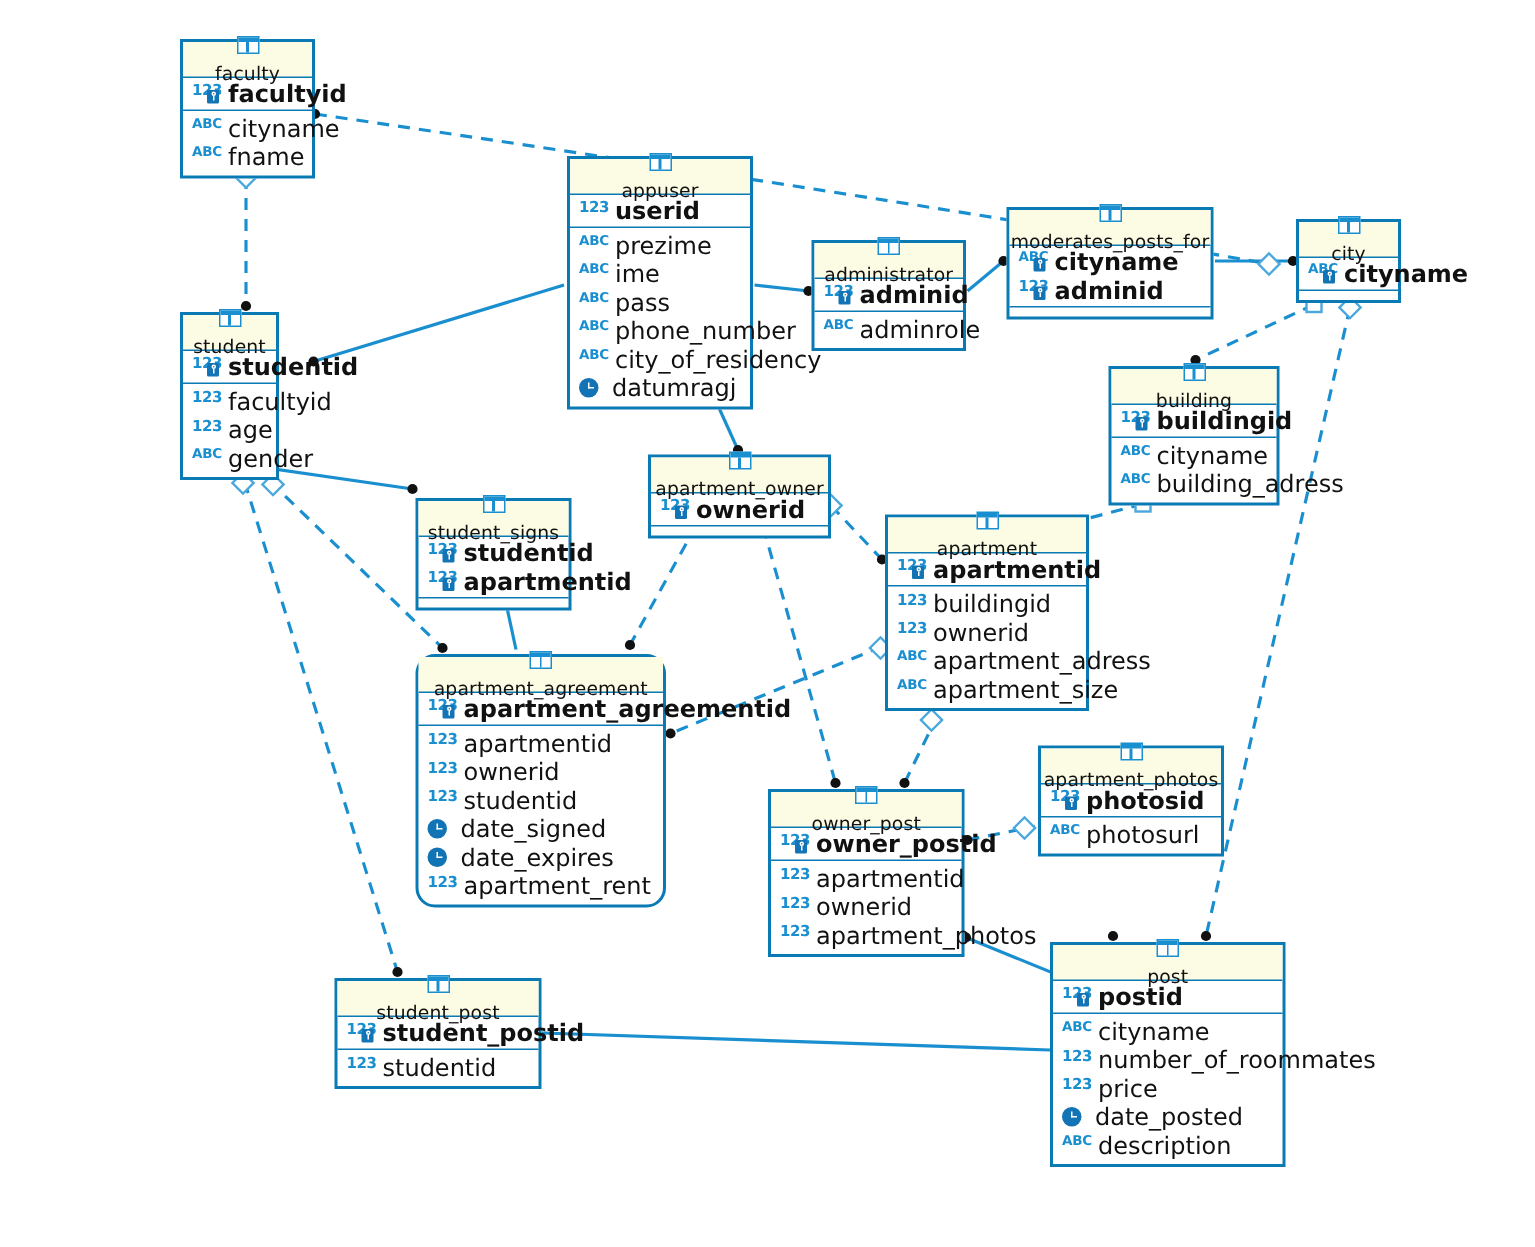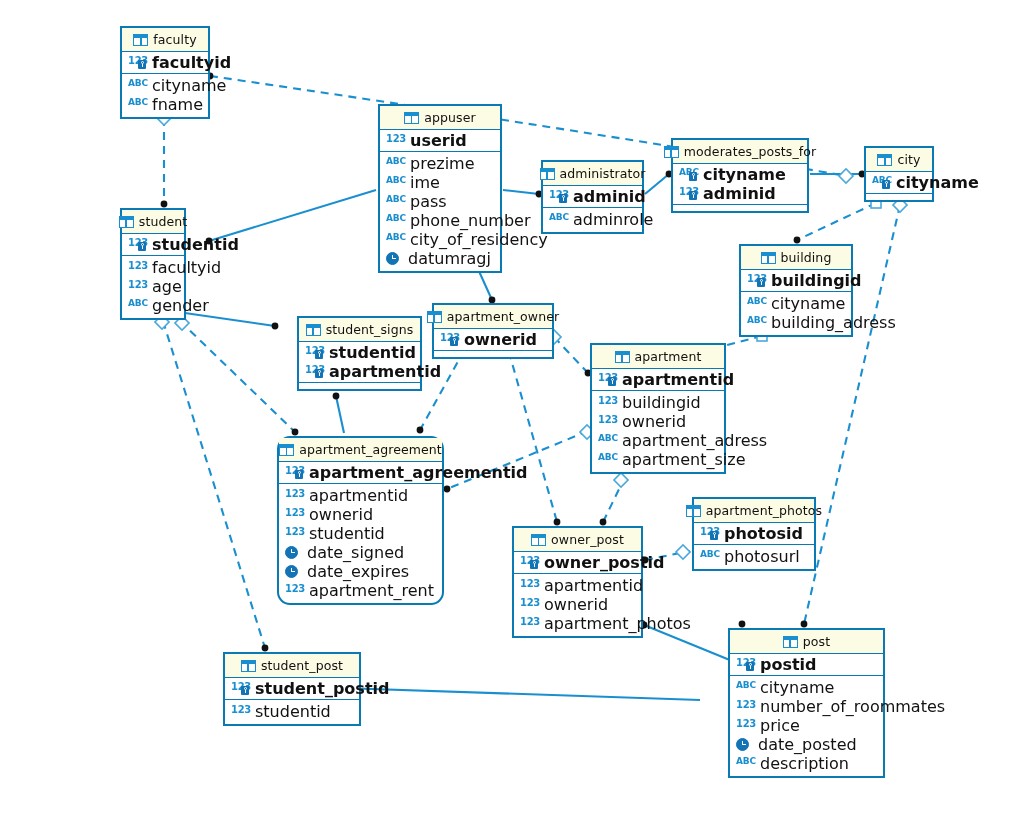--- a/index.html
+++ b/index.html
@@ -17,20 +17,21 @@
     background:#ffffff;
     z-index:5;
   }
   .ent-header{
     background:#fcfbe3;
     border-bottom:1px solid #0a7ab5;
     height:23px;
     display:flex;align-items:center;justify-content:center;
     gap:5px;
     padding:0 6px;
+    flex-direction:column;
   }
   .ent-title{
     font-size:12.5px;color:#111;letter-spacing:0.1px;white-space:nowrap;
   }
   .pk-sec{border-bottom:1px solid #0a7ab5;padding:1px 0;}
   .attr-sec{padding:2px 0 3px 0;}
   .attr{
     display:flex;align-items:center;gap:5px;
     height:19px;padding:0 6px;white-space:nowrap;
   }
@@ -436,21 +437,21 @@
             <span class="lbl">apartment_adress</span>
           </div>
           <div class="attr">
             <span class="ico">
               <span class="t abc">ABC</span>
             </span>
             <span class="lbl">apartment_size</span>
           </div>
         </div>
       </div>
-      <div class="entity" style="left: 277px; top: 316px; width: 125px; margin-left: 20px;">
+      <div class="entity" style="left: 277px; top: 332px; width: 104px;">
         <div class="ent-header">
           <span class="tbl-ico"></span>
           <span class="ent-title">student_signs</span>
         </div>
         <div class="pk-sec">
           <div class="attr pk">
             <span class="ico">
               <span class="t">123</span>
               <span class="key"></span>
             </span>
@@ -570,21 +571,21 @@
         </div>
         <div class="attr-sec">
           <div class="attr">
             <span class="ico">
               <span class="t abc">ABC</span>
             </span>
             <span class="lbl">photosurl</span>
           </div>
         </div>
       </div>
-      <div class="entity" style="left: 700px; top: 628px; width: 157px; margin-left: 28px;">
+      <div class="entity" style="left: 700px; top: 628px; width: 157px;">
         <div class="ent-header">
           <span class="tbl-ico"></span>
           <span class="ent-title">post</span>
         </div>
         <div class="pk-sec">
           <div class="attr pk">
             <span class="ico">
               <span class="t">123</span>
               <span class="key"></span>
             </span>

